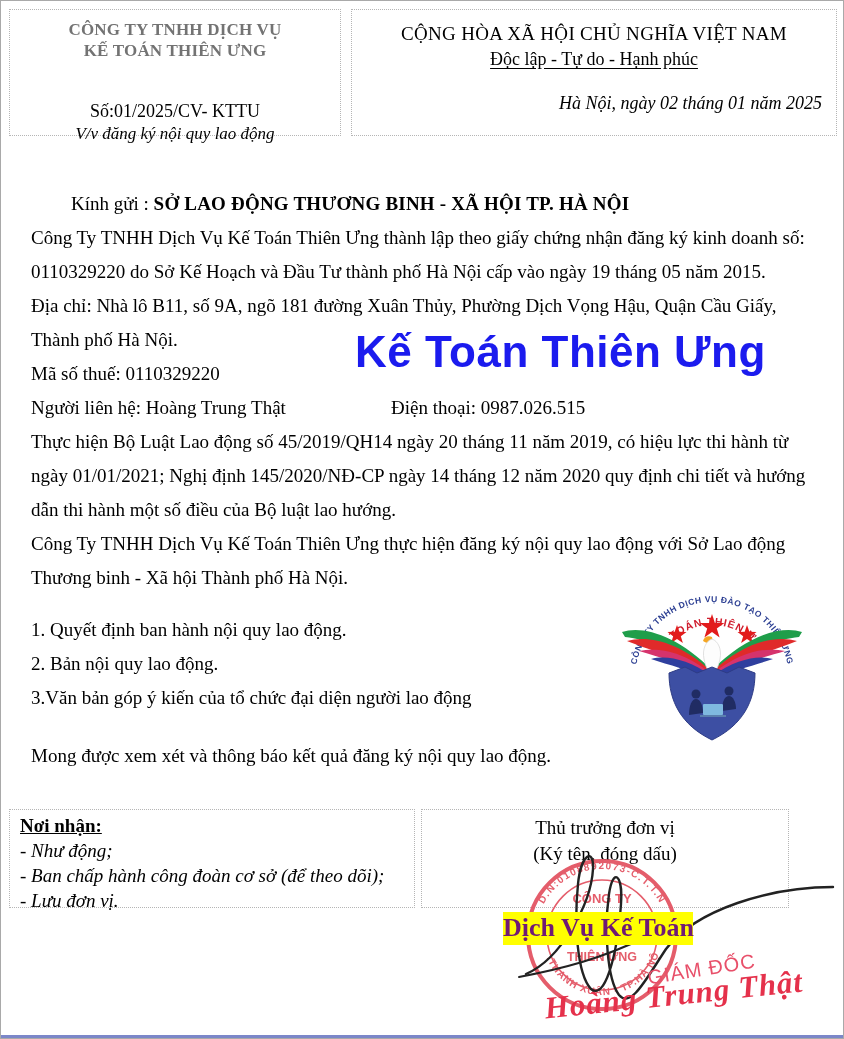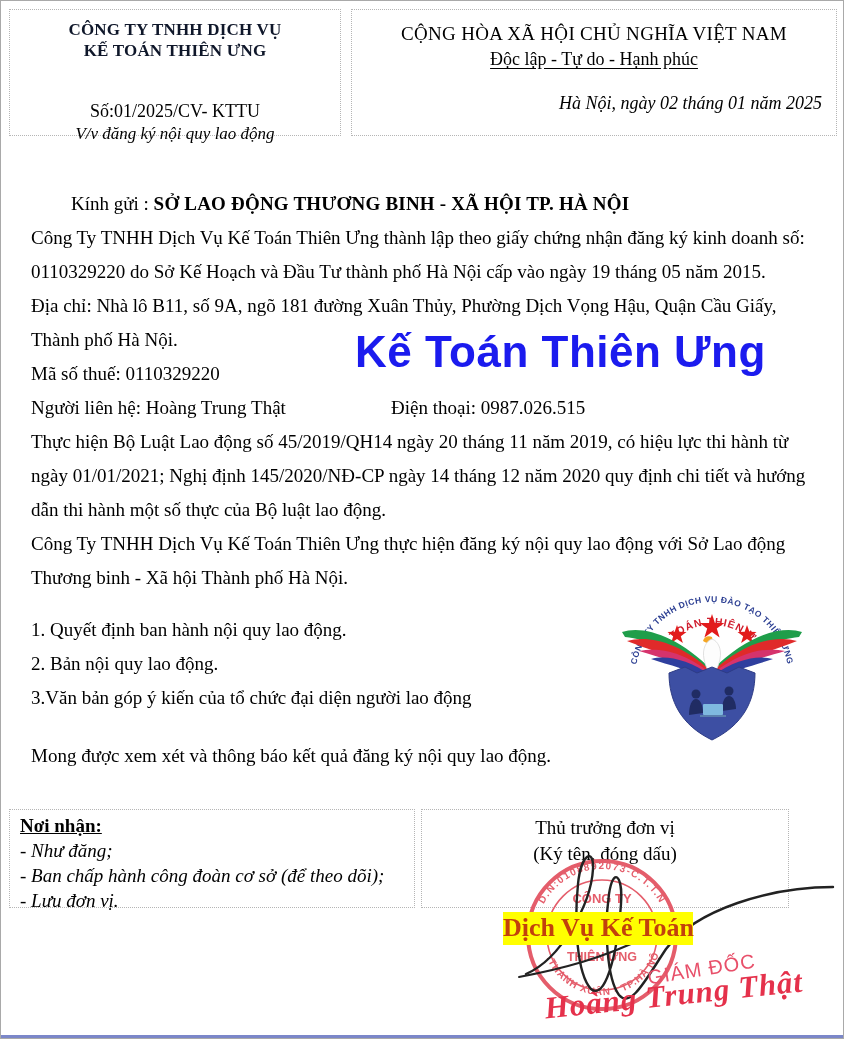--- a/index.html
+++ b/index.html
@@ -6,21 +6,21 @@
   .page{
     position:relative;width:844px;height:1039px;background:#fff;
     border:1px solid #a9a9a9;box-sizing:border-box;overflow:hidden;
     font-family:"Liberation Serif","DejaVu Serif",serif;color:#000;
   }
   .page-bottom-edge{position:absolute;left:0;bottom:0;width:100%;height:3px;background:#7b87c9;}
   .dotted-box{position:absolute;border:1px dotted #b5b5b5;box-sizing:border-box;background:transparent;}
 
   
   .hdr-left{left:8px;top:8px;width:332px;height:127px;text-align:center;padding-top:9px;}
-  .company-name{font-weight:bold;font-size:17px;line-height:21px;color:#0f172a;letter-spacing:.2px;}
+  .company-name{font-weight:bold;font-size:17px;line-height:21px;color:#737373;letter-spacing:.2px;}
   .ref-number{margin-top:40px;font-size:18px;}
   .subject{font-style:italic;font-size:17px;margin-top:2px;}
   .hdr-right{left:350px;top:8px;width:486px;height:127px;text-align:center;padding-top:13px;}
   .national-motto-1{font-size:19px;letter-spacing:.3px;}
   .national-motto-2{font-size:18px;text-decoration:underline;text-underline-offset:3px;margin-top:4px;}
   .date-line{font-style:italic;font-size:18px;text-align:right;padding-right:14px;margin-top:23px;}
 
   
   .body-text{position:absolute;left:30px;top:186px;width:800px;font-size:19px;}
   .bline{height:34px;line-height:34px;white-space:nowrap;position:relative;}
@@ -39,21 +39,21 @@
   .recipients-heading{font-weight:bold;text-decoration:underline;font-size:19px;line-height:25px;}
   .recipient-item{font-style:italic;font-size:19px;line-height:25px;}
   .sign-box{left:420px;top:808px;width:368px;height:99px;text-align:center;padding-top:5px;font-size:19px;}
   .sign-title{line-height:26px;}
   .sign-note{line-height:26px;}
 
   .stamp-svg{position:absolute;left:512px;top:850px;z-index:3;}
   .pen-svg{position:absolute;left:440px;top:808px;z-index:4;}
   .highlight-label{
     position:absolute;left:502px;top:911px;width:190px;height:33px;z-index:5;
-    background:#ffff00;color:#c2410c;font-weight:bold;font-size:26px;line-height:32px;text-align:center;
+    background:#ffff00;color:#701a75;font-weight:bold;font-size:26px;line-height:32px;text-align:center;
     white-space:nowrap;
   }
   .director-label{
     position:absolute;left:646px;top:957px;z-index:4;color:#e8506a;
     font-family:"Liberation Sans","DejaVu Sans",sans-serif;font-size:20px;letter-spacing:1px;
     transform:rotate(-9deg);white-space:nowrap;
   }
   .signer-name{
     position:absolute;left:543px;top:976px;z-index:4;color:#e5314b;
     font-style:italic;font-weight:bold;font-size:31px;letter-spacing:1px;
@@ -89,21 +89,21 @@
     <div class="bline">0110329220 do Sở Kế Hoạch và Đầu Tư thành phố Hà Nội cấp vào ngày 19 tháng 05 năm 2015.</div>
     <div class="bline">Địa chỉ: Nhà lô B11, số 9A, ngõ 181 đường Xuân Thủy, Phường Dịch Vọng Hậu, Quận Cầu Giấy,</div>
     <div class="bline">Thành phố Hà Nội.</div>
     <div class="bline">Mã số thuế: 0110329220</div>
     <div class="bline">
       <span>Người liên hệ: Hoàng Trung Thật</span>
       <span class="contact-right">Điện thoại: 0987.026.515</span>
     </div>
     <div class="bline">Thực hiện Bộ Luật Lao động số 45/2019/QH14 ngày 20 tháng 11 năm 2019, có hiệu lực thi hành từ</div>
     <div class="bline">ngày 01/01/2021; Nghị định 145/2020/NĐ-CP ngày 14 tháng 12 năm 2020 quy định chi tiết và hướng</div>
-    <div class="bline">dẫn thi hành một số thực của Bộ luật lao động.</div>
+    <div class="bline">dẫn thi hành một số điều của Bộ luật lao hướng.</div>
     <div class="bline">Công Ty TNHH Dịch Vụ Kế Toán Thiên Ưng thực hiện đăng ký nội quy lao động với Sở Lao động</div>
     <div class="bline">Thương binh - Xã hội Thành phố Hà Nội.</div>
     <div class="gap18"></div>
     <div class="bline">1. Quyết định ban hành nội quy lao động.</div>
     <div class="bline">2. Bản nội quy lao động.</div>
     <div class="bline">3.Văn bản góp ý kiến của tổ chức đại diện người lao động</div>
     <div class="gap24"></div>
     <div class="bline">Mong được xem xét và thông báo kết quả đăng ký nội quy lao động.</div>
   </div>
 
@@ -147,21 +147,21 @@
       <path d="M72,138 C72,128 75,122 79,122 C83,122 86,128 86,136 Z" fill="#202c63"></path>
       <circle cx="112" cy="114" r="4.5" fill="#202c63"></circle>
       <path d="M105,134 C105,124 108,119 112,119 C116,119 119,125 119,132 Z" fill="#202c63"></path>
       <rect x="86" y="127" width="20" height="11" rx="1" fill="#7fb9e0"></rect>
       <rect x="83" y="138" width="26" height="2" fill="#5a7fae"></rect>
     </g>
   </svg>
 
   <div class="dotted-box recipients-box">
     <div class="recipients-heading">Nơi nhận:</div>
-    <div class="recipient-item">- Như đăng;</div>
+    <div class="recipient-item">- Như động;</div>
     <div class="recipient-item">- Ban chấp hành công đoàn cơ sở (để theo dõi);</div>
     <div class="recipient-item">- Lưu đơn vị.</div>
   </div>
 
   <div class="dotted-box sign-box">
     <div class="sign-title">Thủ trưởng đơn vị</div>
     <div class="sign-note">(Ký tên, đóng dấu)</div>
   </div>
 
   <svg class="stamp-svg" width="178" height="168" viewBox="0 0 178 168">

